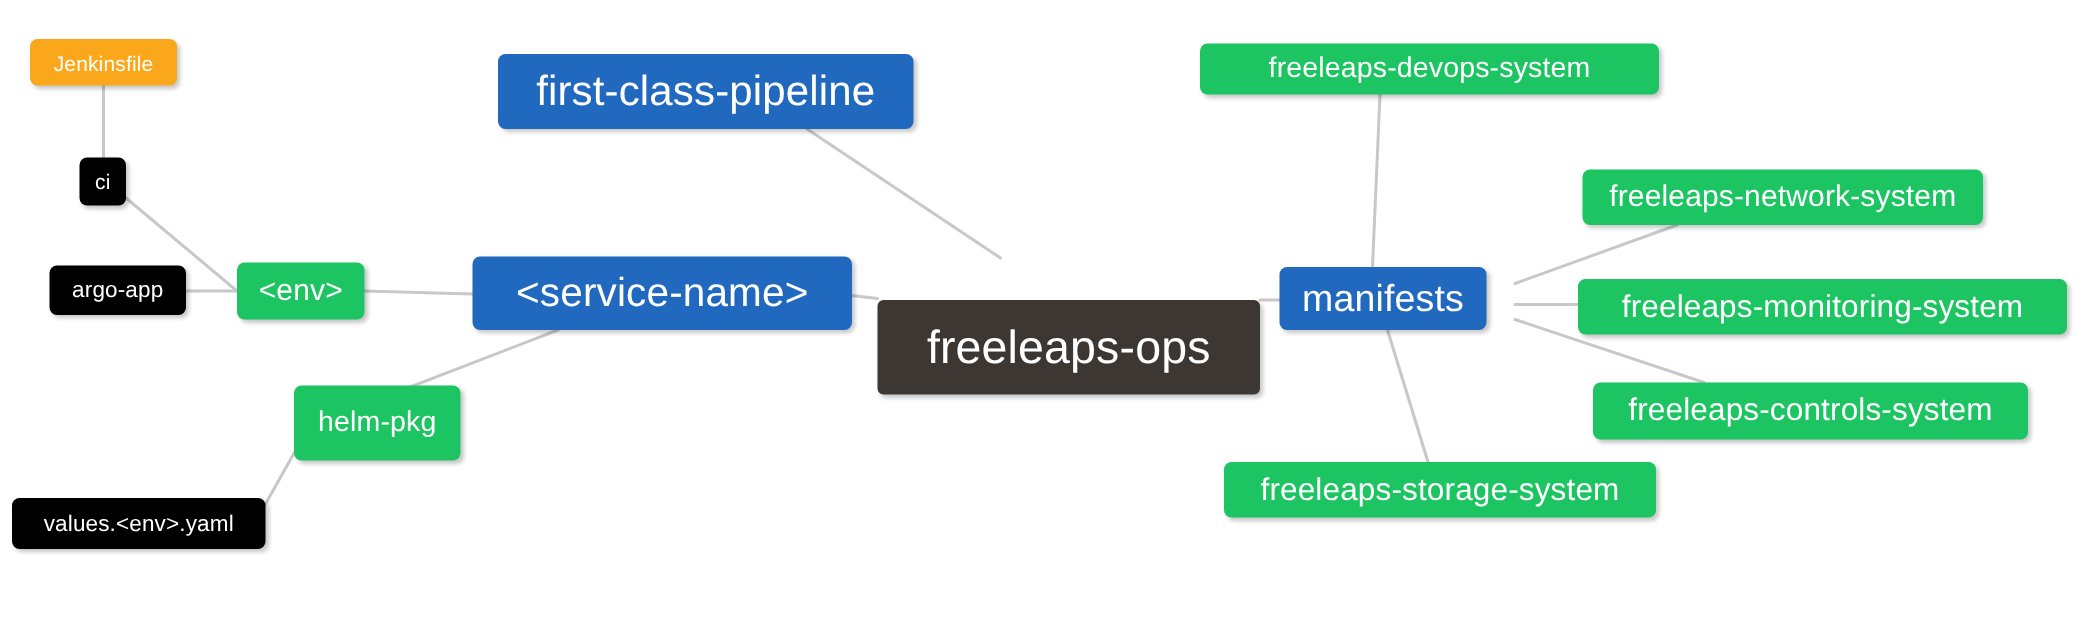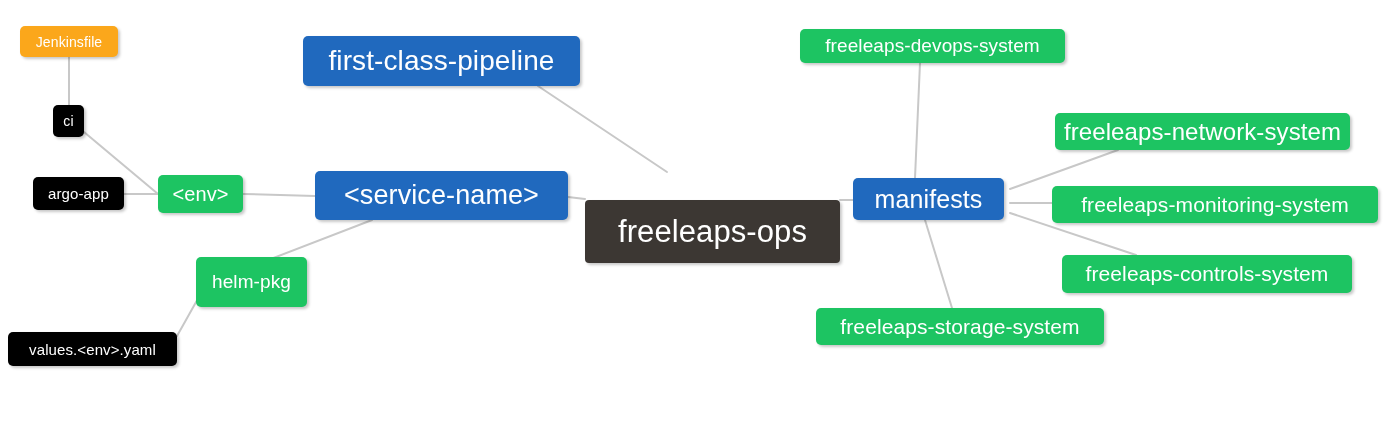--- a/index.html
+++ b/index.html
@@ -81,36 +81,36 @@
       </div>
       <div class="node node-green" style="left: 158px; top: 175px; width: 85px; height: 38px; font-size: 20px;">
         <span>&lt;env&gt;</span>
       </div>
       <div class="node node-green" style="left: 152px; top: 257px; width: 111px; height: 50px; font-size: 19px; margin-left: 44px;">
         <span>helm-pkg</span>
       </div>
       <div class="node node-red" style="left: 8px; top: 332px; width: 169px; height: 34px; font-size: 15px;">
         <span>values.&lt;env&gt;.yaml</span>
       </div>
-      <div class="node node-blue" style="left: 303px; top: 36px; width: 277px; height: 50px; font-size: 28px;">
+      <div class="node node-blue" style="left: 332px; top: 36px; width: 277px; height: 50px; font-size: 28px;">
         <span>first-class-pipeline</span>
       </div>
       <div class="node node-blue" style="left: 315px; top: 171px; width: 253px; height: 49px; font-size: 27px;">
         <span>&lt;service-name&gt;</span>
       </div>
       <div class="node node-root" style="left: 585px; top: 172px; width: 255px; height: 63px; font-size: 31px;">
         <span>freeleaps-ops</span>
       </div>
-      <div class="node node-blue" style="left: 853px; top: 178px; width: 151px; height: 42px; font-size: 25px; align-items: center;">
+      <div class="node node-blue" style="left: 853px; top: 178px; width: 138px; height: 42px; font-size: 25px; align-items: center;">
         <span>manifests</span>
       </div>
-      <div class="node node-green" style="left: 800px; top: 29px; width: 265px; height: 34px; font-size: 19px;">
+      <div class="node node-green" style="left: 800px; top: 29px; width: 306px; height: 34px; font-size: 19px;">
         <span>freeleaps-devops-system</span>
       </div>
-      <div class="node node-green" style="left: 1055px; top: 113px; width: 295px; height: 37px; font-size: 24px;">
+      <div class="node node-green" style="left: 1055px; top: 113px; width: 267px; height: 37px; font-size: 20px;">
         <span>freeleaps-network-system</span>
       </div>
       <div class="node node-green" style="left: 1052px; top: 186px; width: 326px; height: 37px; font-size: 21px;">
         <span>freeleaps-monitoring-system</span>
       </div>
       <div class="node node-green" style="left: 1062px; top: 255px; width: 290px; height: 38px; font-size: 21px;">
         <span>freeleaps-controls-system</span>
       </div>
       <div class="node node-green" style="left: 816px; top: 308px; width: 288px; height: 37px; font-size: 21px;">
         <span>freeleaps-storage-system</span>

